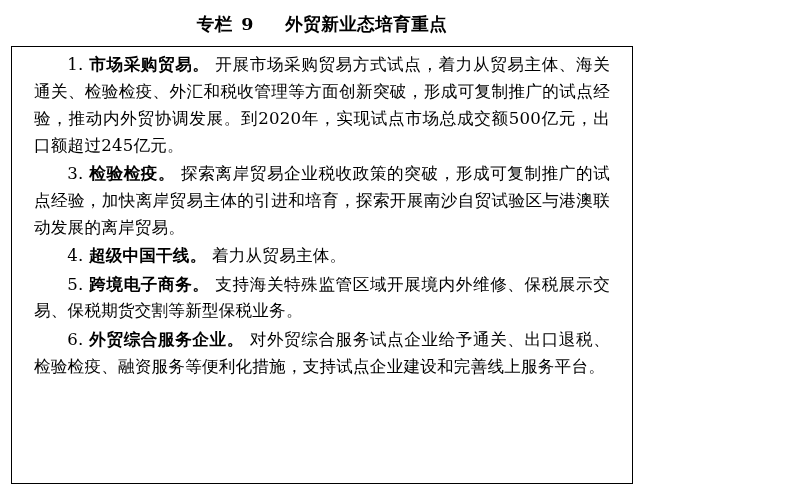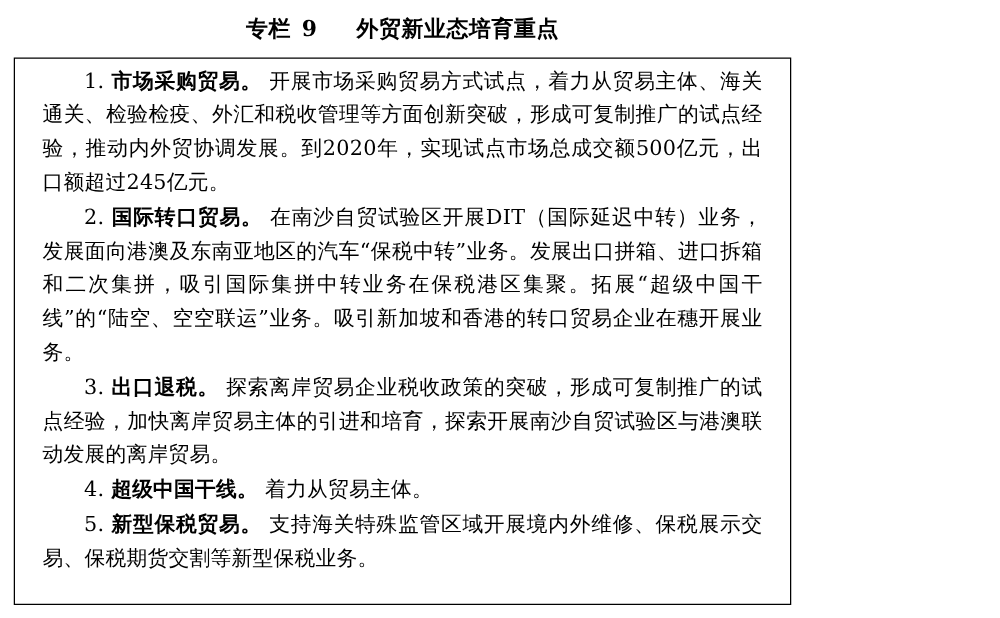--- a/index.html
+++ b/index.html
@@ -75,39 +75,39 @@
   </div>
 
   <div class="box">
 
     <p class="para">
       <span class="idx">1.</span>
       <span class="lead">市场采购贸易。</span>
       <span>开展市场采购贸易方式试点，着力从贸易主体、海关通关、检验检疫、外汇和税收管理等方面创新突破，形成可复制推广的试点经验，推动内外贸协调发展。到2020年，实现试点市场总成交额500亿元，出口额超过245亿元。</span>
     </p>
 
-    <p class="para">
-      <span class="idx">2.</span>
-      <span class="lead">国际转口贸易。</span>
-      <span>在南沙自贸试验区开展DIT（国际延迟中转）业务，发展面向港澳及东南亚地区的汽车“保税中转”业务。发展出口拼箱、进口拆箱和二次集拼，吸引国际集拼中转业务在保税港区集聚。拓展“超级中国干线”的“陆空、空空联运”业务。吸引新加坡和香港的转口贸易企业在穗开展业务。</span>
-    </p>
 
     <p class="para">
       <span class="idx">3.</span>
-      <span class="lead">出口退税。</span>
+      <span class="lead">检验检疫。</span>
       <span>探索离岸贸易企业税收政策的突破，形成可复制推广的试点经验，加快离岸贸易主体的引进和培育，探索开展南沙自贸试验区与港澳联动发展的离岸贸易。</span>
     </p>
 
     <p class="para">
       <span class="idx">4.</span>
       <span class="lead">超级中国干线。</span>
       <span>着力从贸易主体。</span>
     </p>
 
     <p class="para">
       <span class="idx">5.</span>
-      <span class="lead">新型保税贸易。</span>
+      <span class="lead">跨境电子商务。</span>
       <span>支持海关特殊监管区域开展境内外维修、保税展示交易、保税期货交割等新型保税业务。</span>
     </p>
 
+    <p class="para">
+      <span class="idx">6.</span>
+      <span class="lead">外贸综合服务企业。</span>
+      <span>对外贸综合服务试点企业给予通关、出口退税、检验检疫、融资服务等便利化措施，支持试点企业建设和完善线上服务平台。</span>
+    </p>
 
   </div>
 </div>
 
 </body></html>

